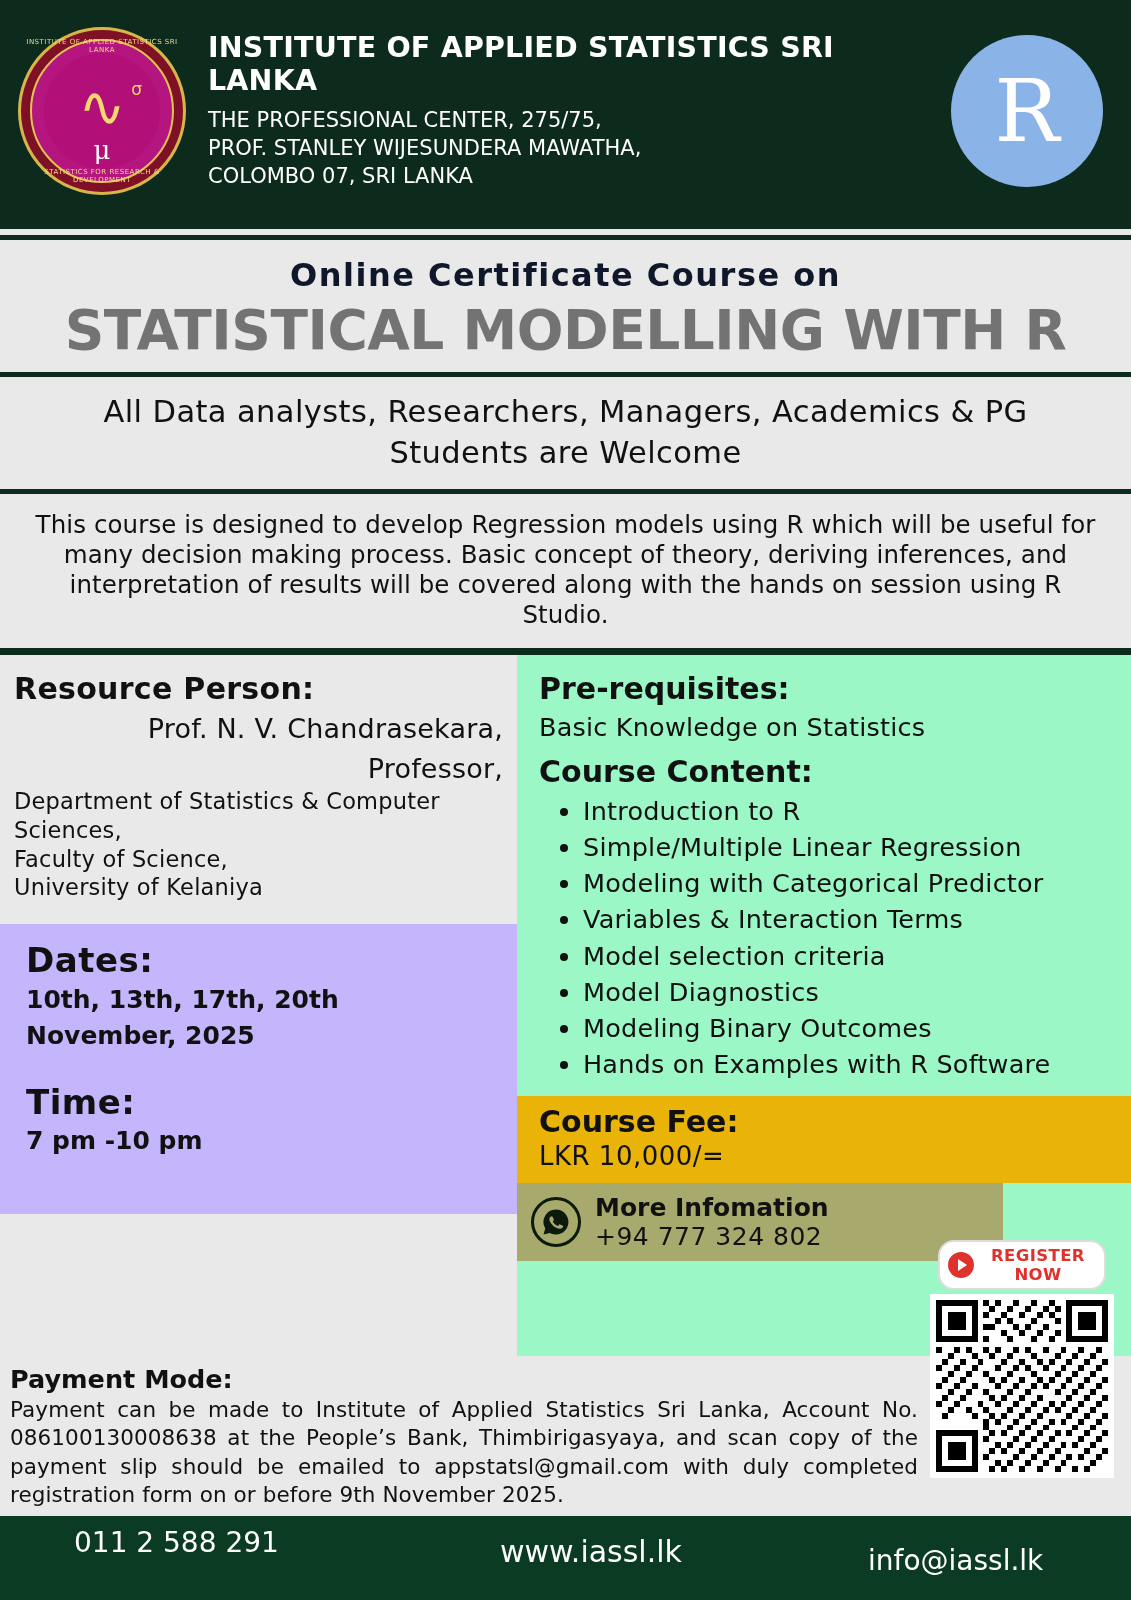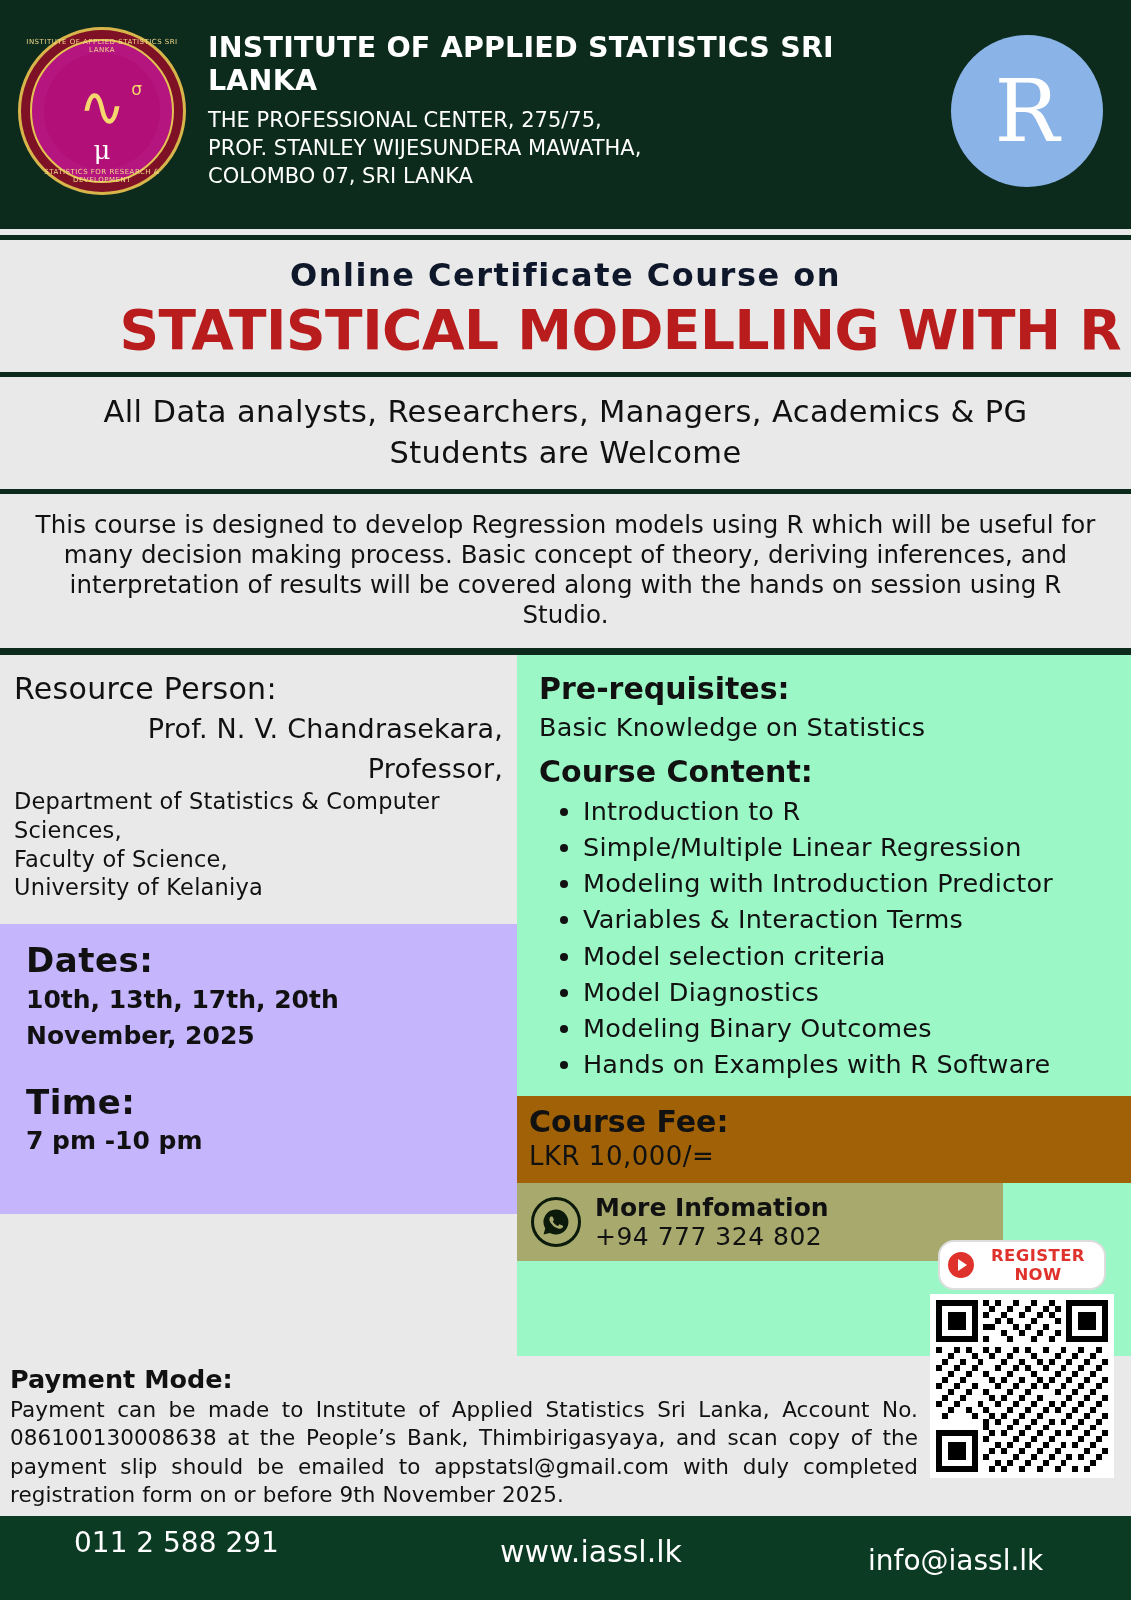--- a/index.html
+++ b/index.html
@@ -136,24 +136,23 @@
   }
   .title-small {
     font-size: 32px;
     color: #0f172a;
     letter-spacing: 1.5px;
     font-weight: 700;
   }
   .title-big {
     font-size: 55px;
     font-weight: bold;
-    color: #b91c1c;
+    color: #737373;
     letter-spacing: -0.5px;
     margin-top: 4px;
-    text-align: right;
   }
 
   .audience {
     background: #e9e9e9;
     text-align: center;
     padding: 14px 30px 16px;
     font-size: 30.5px;
     color: #111;
     line-height: 1.35;
     letter-spacing: 0.4px;
@@ -182,21 +181,21 @@
   }
   .col-right {
     flex: 1;
     background: #9cf7c6;
     position: relative;
   }
 
   .resource-box { padding: 16px 14px 0 14px; }
   .h-bold {
     font-size: 30px;
-    font-weight: normal;
+    font-weight: bold;
     color: #111;
     letter-spacing: 0.3px;
   }
   .res-name {
     font-size: 27px;
     color: #111;
     line-height: 1.28;
     margin-top: 6px;
     letter-spacing: 0.2px;
     text-align: right;
@@ -265,23 +264,23 @@
     padding-left: 44px;
   }
   ul.content-list li {
     font-size: 25.5px;
     color: #111;
     line-height: 1.42;
     letter-spacing: 0.2px;
   }
 
   .fee-box {
-    background: #a16207;
+    background: #eab308;
     margin-top: 14px;
-    padding: 8px 12px 12px;
+    padding: 8px 22px 12px;
   }
   .fee-title {
     font-size: 30px;
     font-weight: bold;
     color: #111;
   }
   .fee-val {
     font-size: 26px;
     color: #111;
     letter-spacing: 0.5px;
@@ -469,21 +468,21 @@
     </div>
 
     <div class="col-right">
       <div class="prereq">
         <div class="prereq-title">Pre-requisites:</div>
         <div class="prereq-text">Basic Knowledge on Statistics</div>
         <div class="content-title">Course Content:</div>
         <ul class="content-list">
           <li>Introduction to R</li>
           <li>Simple/Multiple Linear Regression</li>
-          <li>Modeling with Introduction Predictor</li>
+          <li>Modeling with Categorical Predictor</li>
           <li>Variables &amp; Interaction Terms</li>
           <li>Model selection criteria</li>
           <li>Model Diagnostics</li>
           <li>Modeling Binary Outcomes</li>
           <li>Hands on Examples with R Software</li>
         </ul>
       </div>
 
       <div class="fee-box">
         <div class="fee-title">Course Fee:</div>

